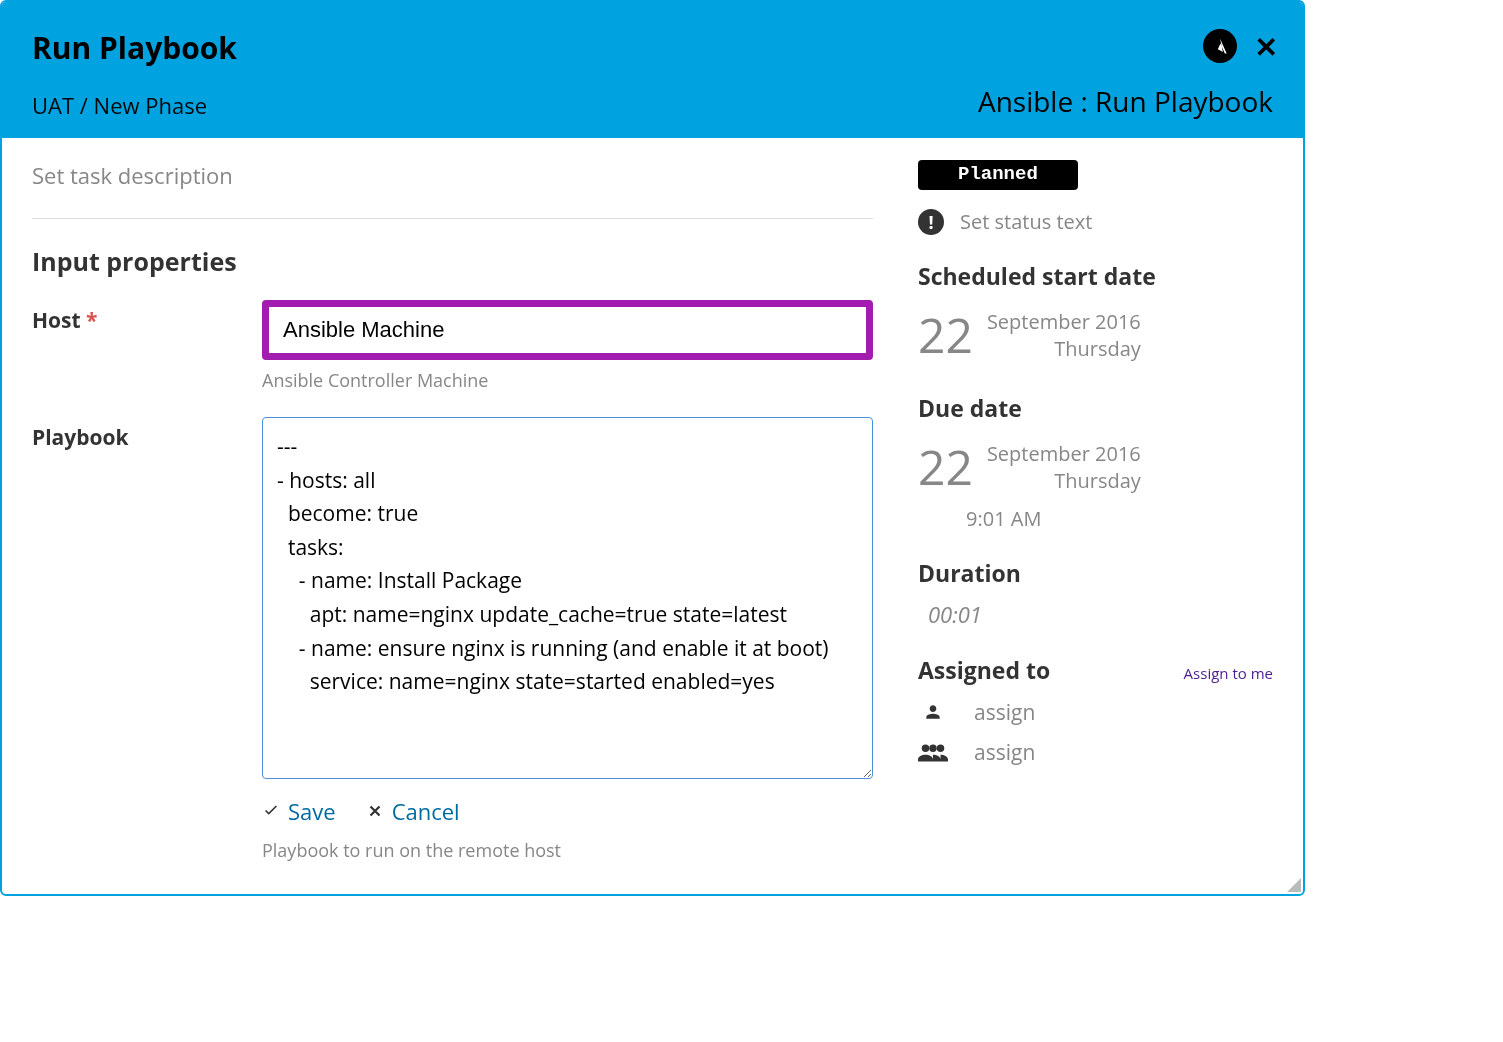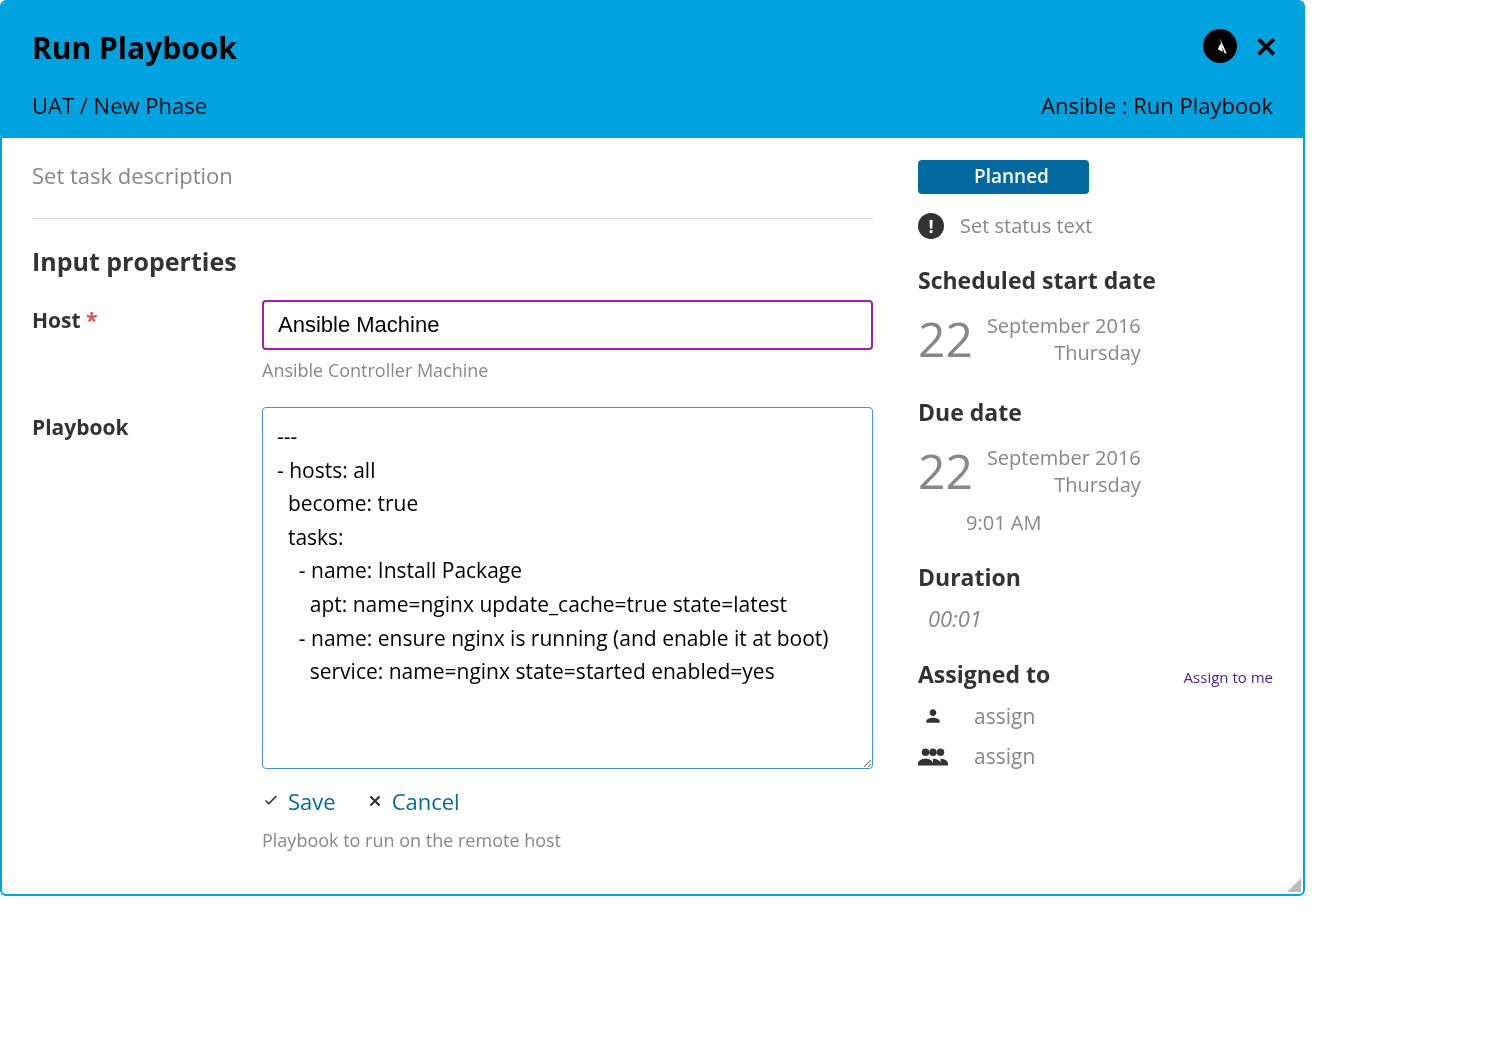--- a/index.html
+++ b/index.html
@@ -16,21 +16,21 @@
 .header {
   background: #00a3e0;
   color: #000000;
   padding: 25px 30px 18px 30px;
   position: relative;
 }
 .header-title { font-size: 30px; font-weight: 700; }
 .header-sub { font-size: 22px; margin-top: 22px; font-weight: 400; opacity: 0.95; }
 .header-right {
   position: absolute; right: 30px; bottom: 18px;
-  font-size: 22px; font-weight: 400;
+  font-size: 28px; font-weight: 400;
 }
 .header-top-icons {
   position: absolute; top: 25px; right: 25px;
   display: flex; align-items: center; gap: 18px;
 }
 .ansible-logo {
   width: 34px; height: 34px; border-radius: 50%;
   background: #000; display: flex; align-items: center; justify-content: center;
 }
 .close-icon { font-size: 28px; font-weight: 700; cursor: pointer; }
@@ -44,40 +44,40 @@
   border-bottom: 1px solid #ddd; margin-bottom: 25px;
 }
 .section-title { font-size: 25px; font-weight: 700; color: #333; margin-bottom: 22px; }
 
 .form-row { display: flex; margin-bottom: 25px; }
 .form-label { width: 230px; font-size: 21px; font-weight: 700; color: #333; padding-top: 6px; }
 .form-label .req { color: #d9534f; }
 .form-field { flex: 1; }
 .text-input {
   width: 100%; padding: 10px 14px; font-size: 22px;
-  border: 2px solid #a21caf; border-radius: 4px;
+  border: 7px solid #a21caf; border-radius: 4px;
 }
 .field-hint { font-size: 18px; color: #878787; margin-top: 8px; }
 
 .playbook-area {
   width: 100%; height: 362px; padding: 12px 14px;
   font-size: 21px; font-family: inherit; line-height: 1.6;
   border: 1px solid #4a90d9; border-radius: 4px;
   resize: both; white-space: pre; overflow: auto;
 }
 .actions { margin-top: 12px; display: flex; gap: 30px; align-items: center; }
 .action-btn {
   font-size: 22px; display: inline-flex; align-items: center; gap: 8px;
   cursor: pointer; color: #0369a1;
 }
 .action-btn svg { width: 18px; height: 18px; }
 
 .status-pill {
-  display: inline-block; background: #0369a1; color: #fff;
-  padding: 3px 40px 5px 56px; border-radius: 4px; font-size: 19px; font-weight: 600;
+  display: inline-block; background: #000000; color: #fff;
+  padding: 3px 40px 5px 40px; border-radius: 4px; font-size: 19px; font-weight: 600; font-family: Liberation Mono, monospace;
 }
 .status-text-row {
   display: flex; align-items: center; gap: 16px;
   margin-top: 18px; font-size: 20px; color: #878787;
 }
 .status-text-row .icon {
   width: 26px; height: 26px; border-radius: 50%; background: #333;
   color: #fff; display: inline-flex; align-items: center; justify-content: center;
   font-weight: 700; font-size: 18px;
 }

